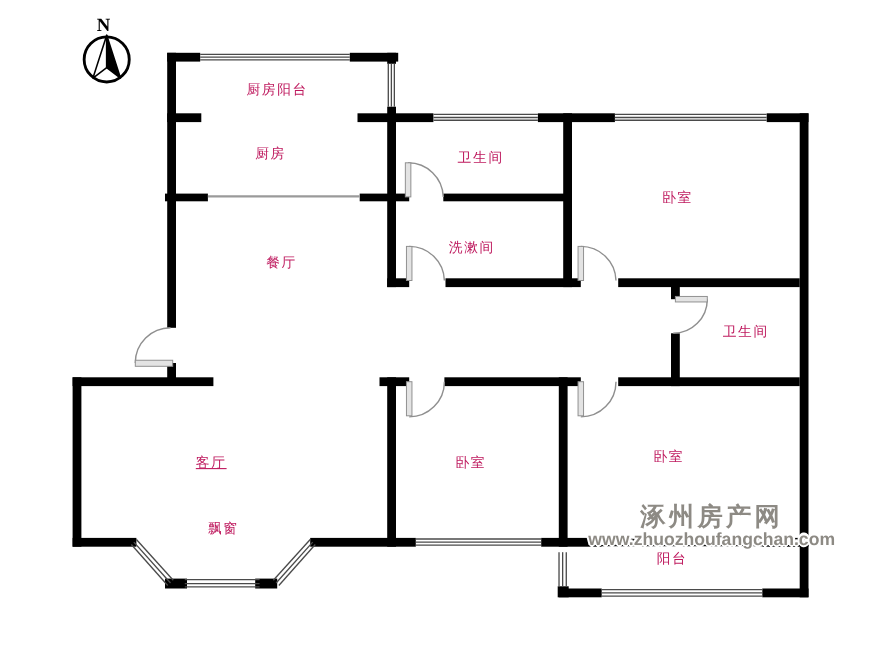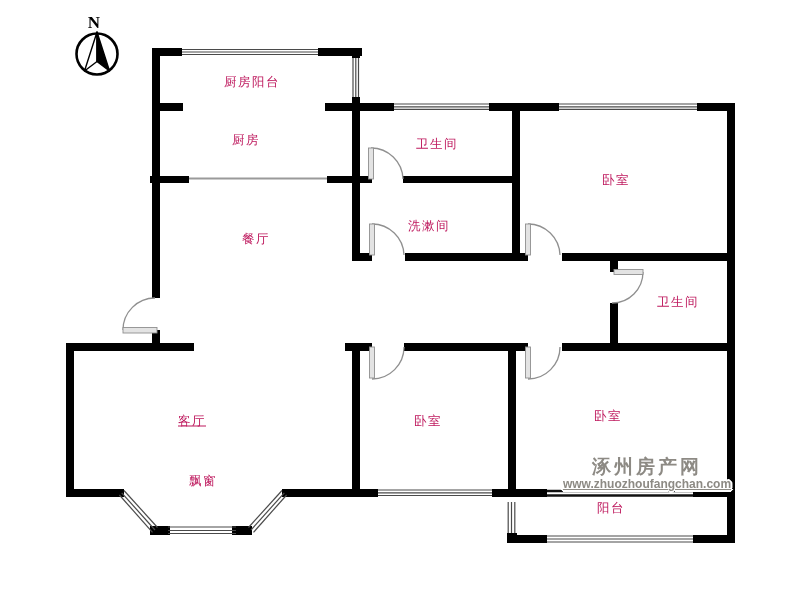--- a/index.html
+++ b/index.html
@@ -15,22 +15,22 @@
   .compass-n {
     position:absolute; left:94px; top:23px; transform:translate(-50%,-50%);
     font-family:"Liberation Serif", serif; font-weight:bold; font-size:17px; color:#000;
   }
   .wm {
     position:absolute; left:518px; top:457px; width:258px; text-align:center;
     color:#8d8a84; font-weight:bold; line-height:1.1;
     text-shadow:-1px -1px 0 #fff, 1px -1px 0 #fff, -1px 1px 0 #fff, 1px 1px 0 #fff,
                 -2px 0 0 #fff, 2px 0 0 #fff, 0 -2px 0 #fff, 0 2px 0 #fff;
   }
-  .wm1 { font-size:19px; letter-spacing:3px; }
-  .wm2 { font-size:12px; letter-spacing:0px;text-decoration:underline; }
+  .wm1 { font-size:23px; letter-spacing:3px; }
+  .wm2 { font-size:16px; letter-spacing:0px; }
 </style>
 </head>
 <body>
 
 <div class="plan">
 
   <svg class="plan-svg" viewBox="0 0 800 600">
 
     <g fill="#000000">
 

